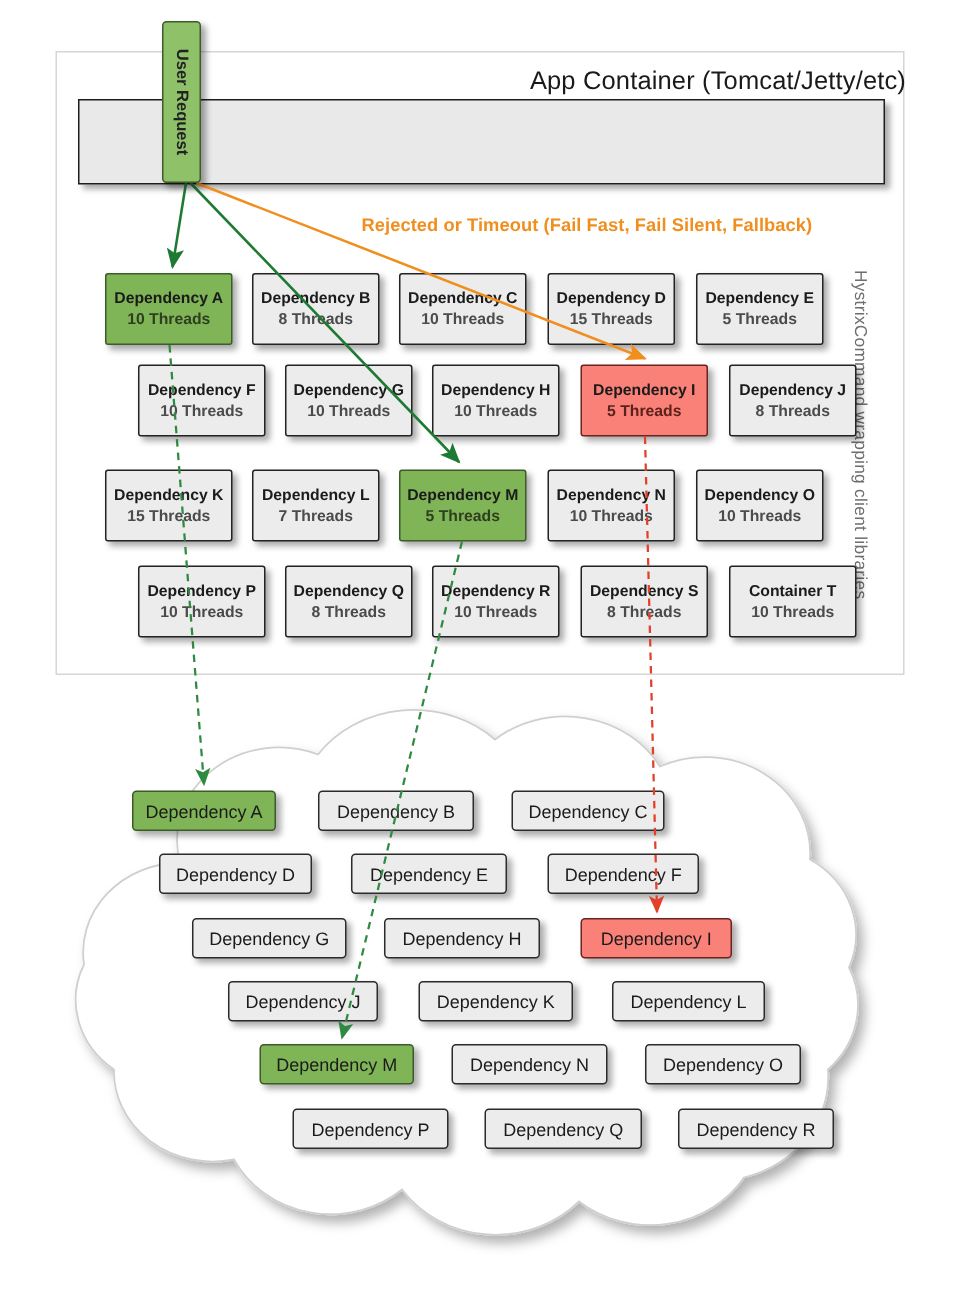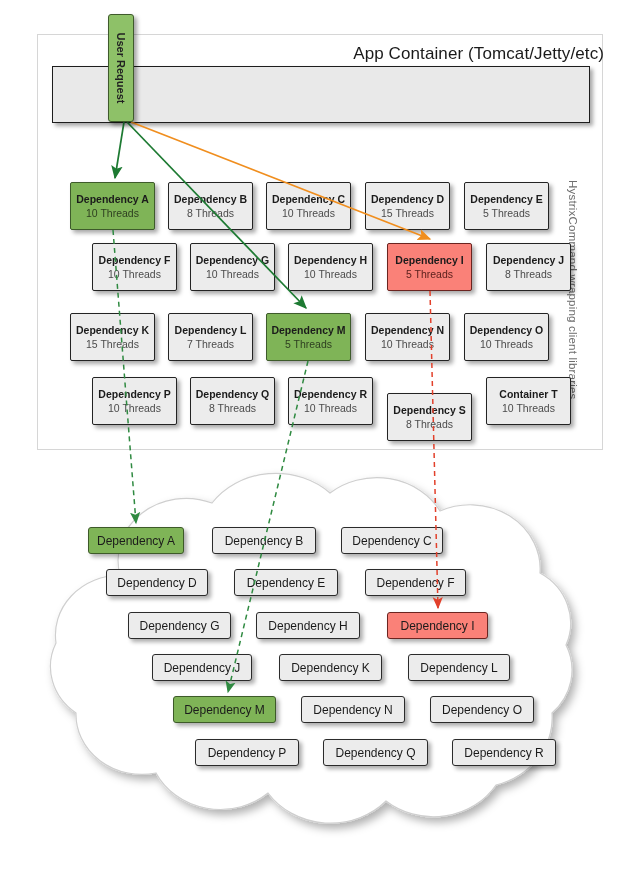--- a/index.html
+++ b/index.html
@@ -123,20 +123,21 @@
   .dep-box .dep-name {
     font-size: 10.5px;
     font-weight: bold;
     color: #1b1b1b;
     line-height: 14px;
   }
   .dep-box .dep-threads {
     font-size: 10.5px;
     color: #4b4b4b;
     line-height: 14px;
+    font-weight: bold;
   }
   .dep-box.green {
     background: #7fb457;
     border-color: #3e5b2b;
   }
   .dep-box.green .dep-threads { color: #2e3f20; }
   .dep-box.red {
     background: #fa8178;
     border-color: #6b2420;
   }
@@ -300,21 +301,21 @@
         <div class="dep-threads">10 Threads</div>
       </div>
       <div class="dep-box" style="left: 190px; top: 377px;">
         <div class="dep-name">Dependency Q</div>
         <div class="dep-threads">8 Threads</div>
       </div>
       <div class="dep-box" style="left: 288px; top: 377px;">
         <div class="dep-name">Dependency R</div>
         <div class="dep-threads">10 Threads</div>
       </div>
-      <div class="dep-box" style="left: 387px; top: 393px;">
+      <div class="dep-box" style="left: 387px; top: 377px;">
         <div class="dep-name">Dependency S</div>
         <div class="dep-threads">8 Threads</div>
       </div>
       <div class="dep-box" style="left: 486px; top: 377px;">
         <div class="dep-name">Container T</div>
         <div class="dep-threads">10 Threads</div>
       </div>
     </div>
   <div class="dep-grid" id="cloud-dep-grid">
       <div class="cloud-box green" style="left: 88px; top: 527px; width: 96px;">Dependency A</div>
@@ -359,18 +360,19 @@
 
     <line x1="131" y1="122" x2="430" y2="239" stroke="#f08e1e" stroke-width="1.7" marker-end="url(#arrOrange)"></line>
 
     <line x1="113" y1="230" x2="136" y2="523" stroke="#2f8a41" stroke-width="1.5" stroke-dasharray="5,4" marker-end="url(#arrGreenDash)"></line>
 
     <line x1="308" y1="361" x2="228" y2="692" stroke="#2f8a41" stroke-width="1.5" stroke-dasharray="5,4" marker-end="url(#arrGreenDash)"></line>
 
     <line x1="430" y1="291" x2="438" y2="608" stroke="#e2402b" stroke-width="1.5" stroke-dasharray="5,4" marker-end="url(#arrRedDash)"></line>
   </svg>
 
+  <div class="reject-label">Rejected or Timeout (Fail Fast, Fail Silent, Fallback)</div>
 
   <div class="user-request">
     <span>User Request</span>
   </div>
 
 </div>
 
 </body></html>

